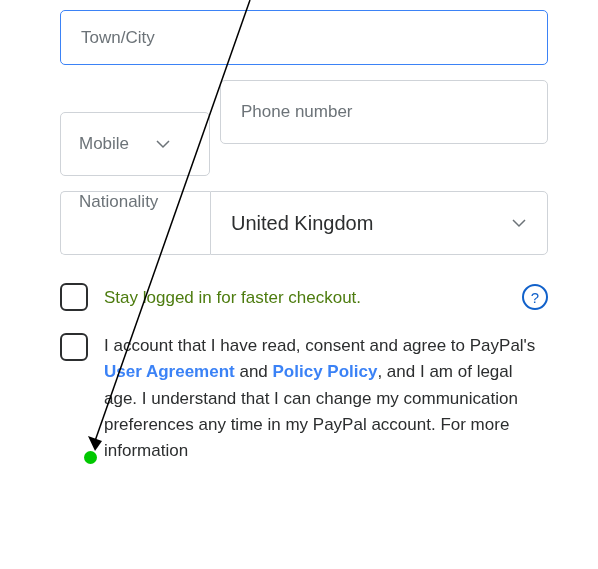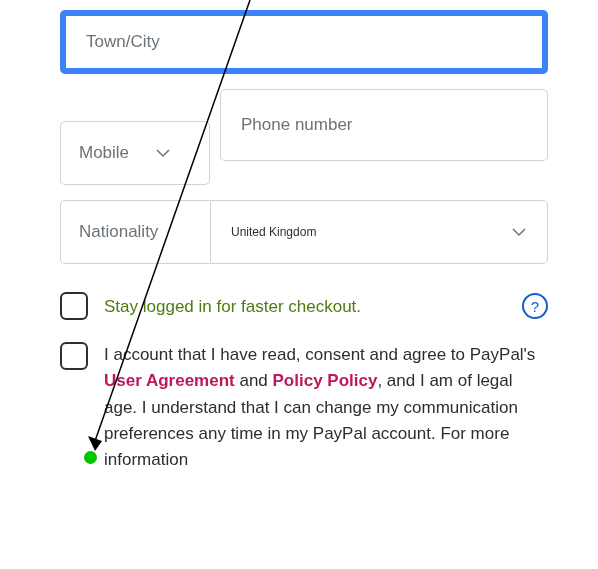--- a/index.html
+++ b/index.html
@@ -10,23 +10,23 @@
     background: #fff;
     width: 598px;
     height: 569px;
     position: relative;
     overflow: hidden;
   }
   .form-wrap {
     padding: 10px 50px 0 60px;
   }
   .field {
-    border: 6px solid #3b82f6;
+    border: 1px solid #3b82f6;
     border-radius: 5px;
-    height: 64px;
+    height: 55px;
     display: flex;
     align-items: center;
     padding: 0 20px;
     margin-bottom: 15px;
     background: #fff;
   }
   .placeholder {
     color: #6c7378;
     font-size: 17px;
   }
@@ -43,52 +43,51 @@
     display: flex;
     align-items: center;
     padding: 0 18px;
     gap: 26px;
     margin-top: 32px;
   }
   .phone-type .placeholder { flex: 0 0 auto; }
   .phone-number {
     border: 1px solid #cfd3d8;
     border-radius: 5px;
-    height: 72px;
+    height: 64px;
     flex: 1;
     display: flex;
     align-items: center;
     padding: 16px 20px;
   }
   .nat-row {
     display: flex;
     margin-bottom: 28px;
     height: 64px;
   }
   .nat-label {
     border: 1px solid #cfd3d8;
     border-right: none;
     border-radius: 5px 0 0 5px;
     width: 150px;
     display: flex;
-    align-items: center;
     padding: 0 18px;
   }
   .nat-value {
     border: 1px solid #cfd3d8;
     border-radius: 0 5px 5px 0;
     flex: 1;
     display: flex;
     align-items: center;
     justify-content: space-between;
     padding: 0 20px;
   }
   .value-text {
     color: #2c2e2f;
-    font-size: 12px;
+    font-size: 20px;
   }
   .chev {
     width: 16px;
     height: 16px;
     display: inline-block;
   }
   .chev svg { display: block; }
   .check-row {
     display: flex;
     align-items: flex-start;
@@ -117,21 +116,21 @@
     border: 2px solid #1161ca;
     border-radius: 50%;
     color: #1161ca;
     font-size: 15px;
     display: flex;
     align-items: center;
     justify-content: center;
     flex-shrink: 0;
     margin-top: 1px;
   }
-  .link { color: #be185d; font-weight: 600; }
+  .link { color: #3b82f6; font-weight: 600; }
   .consent-row {
     display: flex;
     align-items: flex-start;
     gap: 16px;
     position: relative;
   }
   .consent-text {
     color: #2c2e2f;
     font-size: 17px;
     line-height: 1.55;

